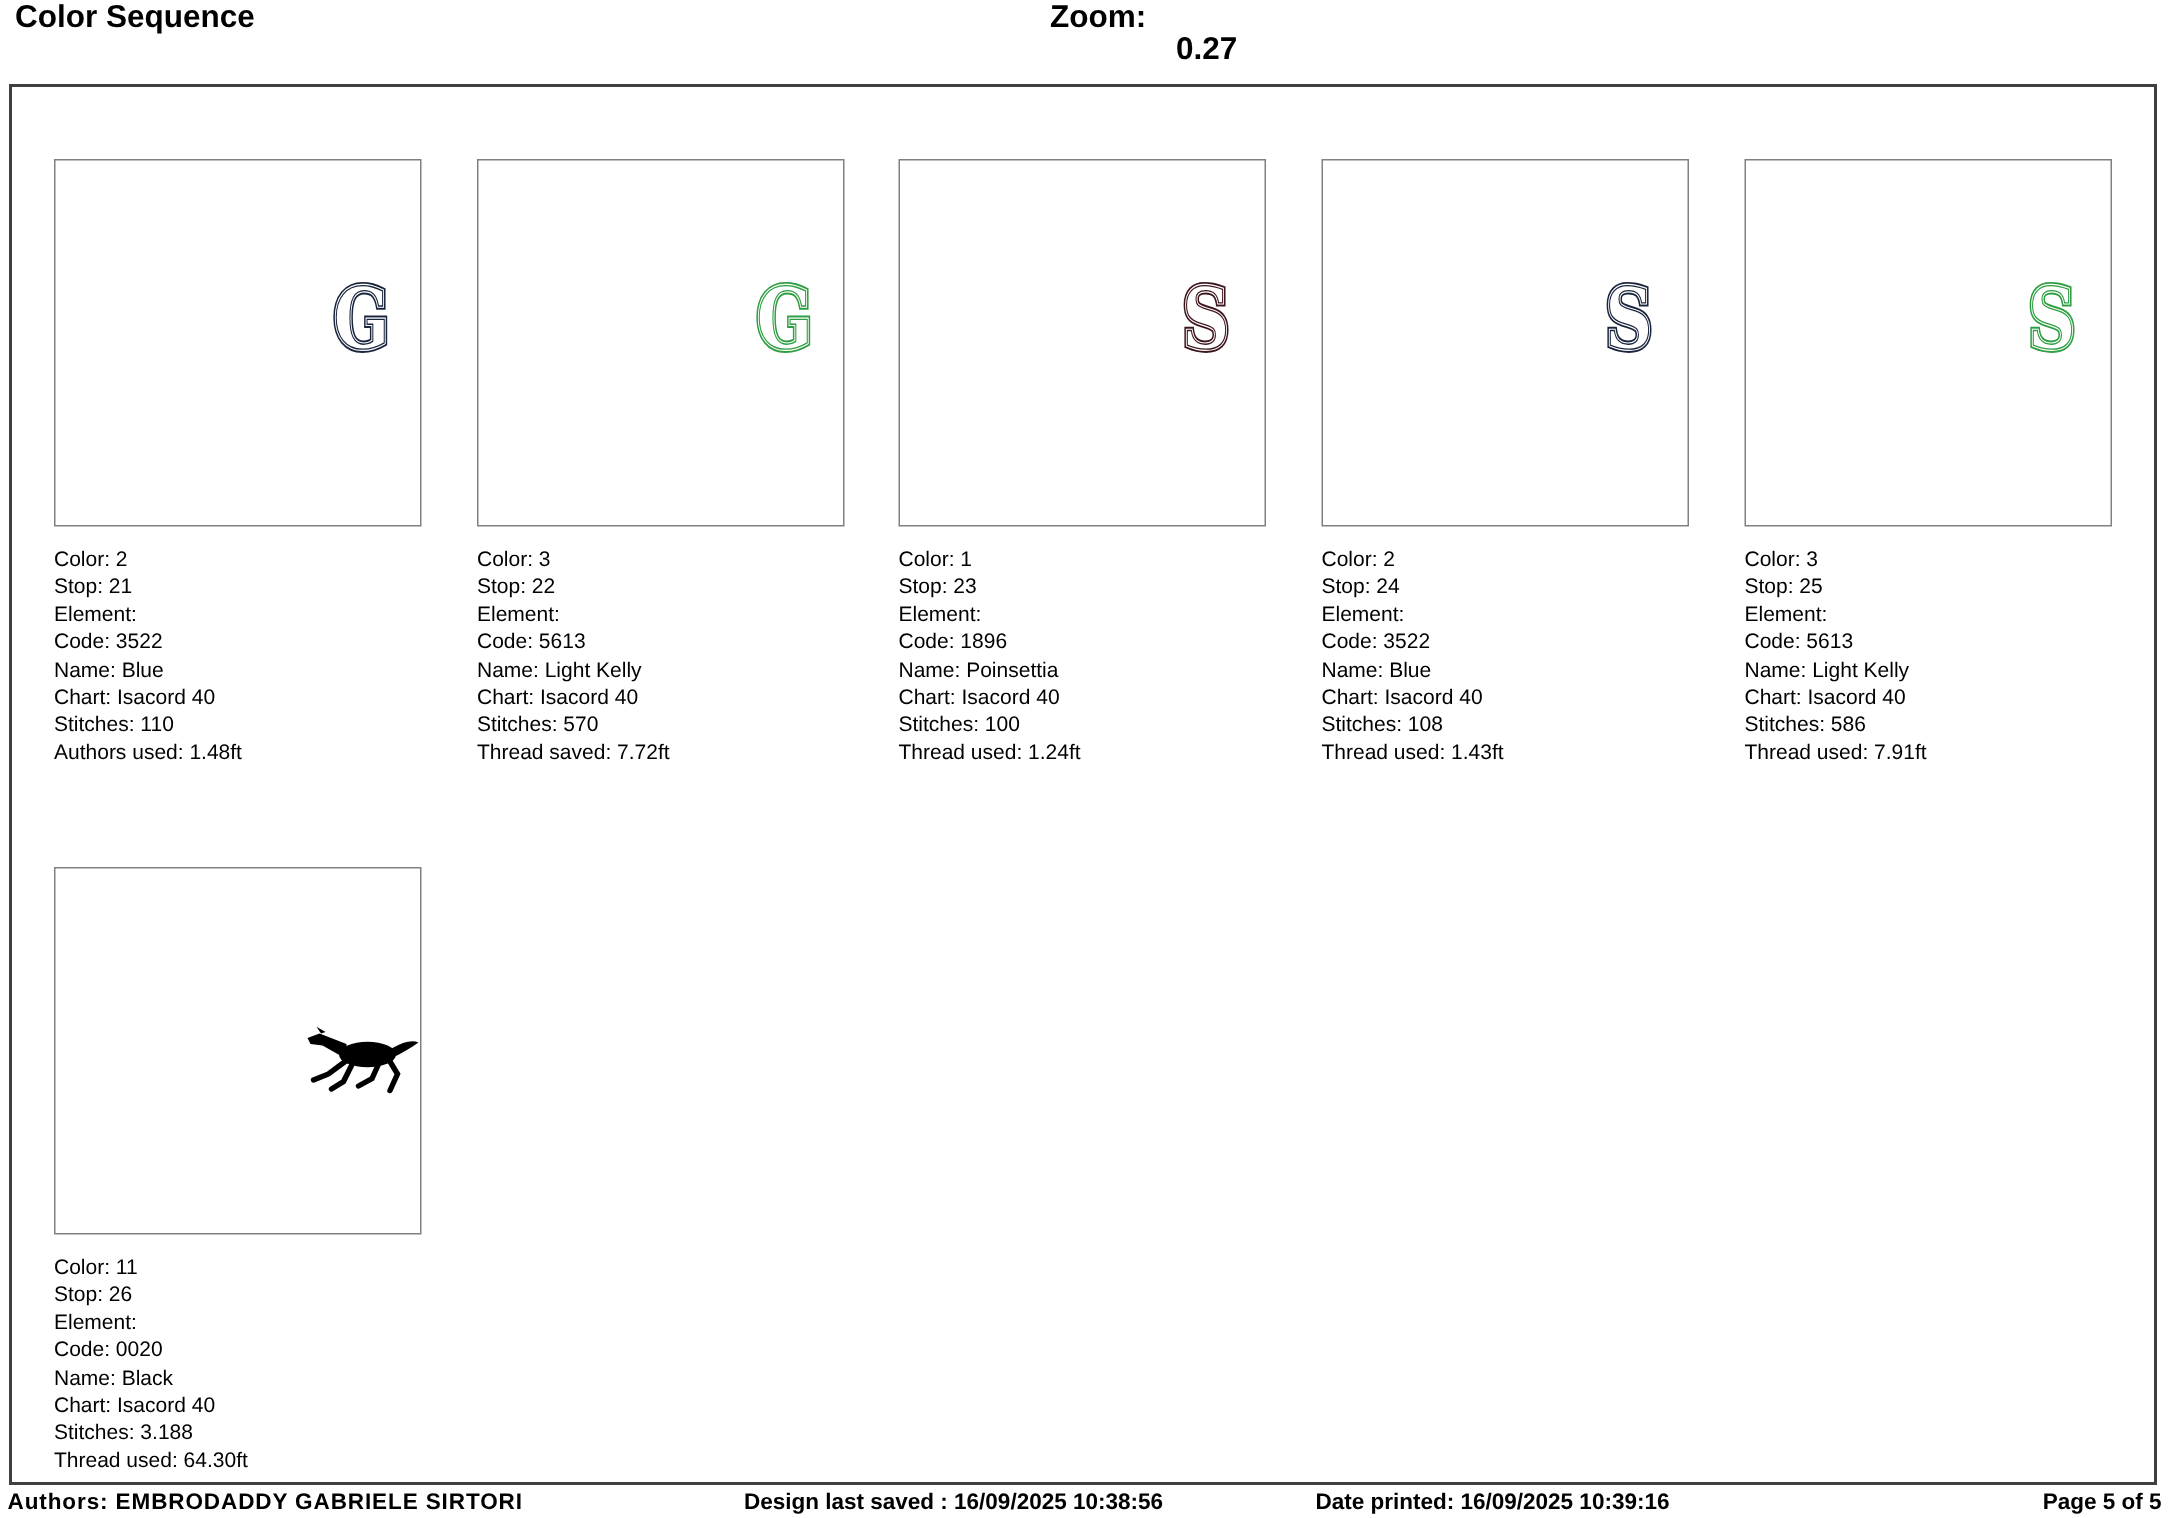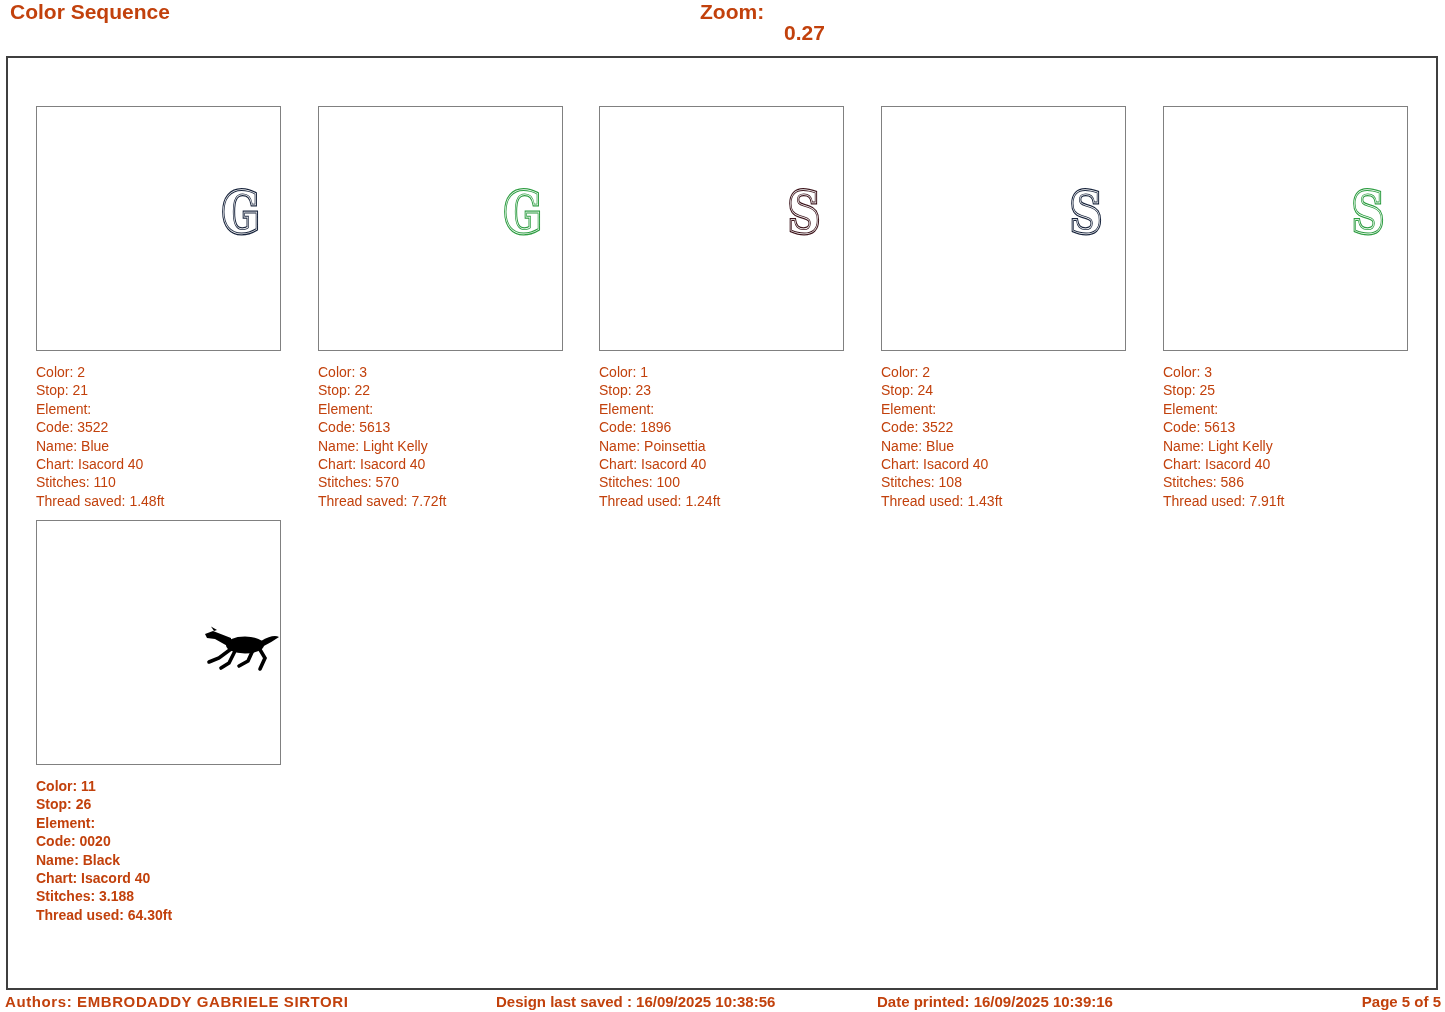--- a/index.html
+++ b/index.html
@@ -1,19 +1,19 @@
 <!DOCTYPE html>
 <html><head>
 <meta charset="utf-8">
 <style>
   * { margin:0; padding:0; box-sizing:border-box; }
   html,body { background:#ffffff; }
   .page {
     position:relative; width:1445px; height:1012px; background:#ffffff;
-    font-family:"Liberation Sans", sans-serif; color:#c2410c; overflow:hidden;
+    font-family:"Liberation Sans", sans-serif; color:#000000; overflow:hidden;
   }
   
   .hdr-title { position:absolute; left:10px; top:0px; font-size:21px; font-weight:600; }
   .hdr-zoom-label { position:absolute; left:700px; top:0px; font-size:21px; font-weight:700; }
   .hdr-zoom-value { position:absolute; left:784px; top:0px; font-size:21px; font-weight:600;margin-top:21px; }
   
   .frame { position:absolute; left:6px; top:56px; width:1432px; height:934px; border:2px solid #3f3f3f; background:#fff; }
   
   .card { position:absolute; width:280px; }
   .swatch-box { position:relative; width:245px; height:245px; border:1px solid #808080; background:#fff; }
@@ -53,21 +53,21 @@
       </svg>
     </div>
     <div class="info">
       <div>Color: 2</div>
       <div>Stop: 21</div>
       <div>Element:</div>
       <div>Code: 3522</div>
       <div>Name: Blue</div>
       <div>Chart: Isacord 40</div>
       <div>Stitches: 110</div>
-      <div>Thread saved: 1.48ft</div>
+      <div>Authors used: 1.48ft</div>
     </div>
   </div>
 
   <div class="card" style="left:318px; top:106px;">
     <div class="swatch-box">
       <svg class="letter-svg" viewBox="0 0 60 60">
         <g transform="translate(30,47) scale(0.78,1)" text-anchor="middle">
           <text class="l1" stroke="#2f9e43">G</text>
           <text class="l2">G</text>
           <text class="l3" stroke="#2f9e43">G</text>
@@ -145,21 +145,21 @@
       <div>Stop: 25</div>
       <div>Element:</div>
       <div>Code: 5613</div>
       <div>Name: Light Kelly</div>
       <div>Chart: Isacord 40</div>
       <div>Stitches: 586</div>
       <div>Thread used: 7.91ft</div>
     </div>
   </div>
 
-  <div class="card" style="left:36px; top:520px;font-weight:bold;">
+  <div class="card" style="left:36px; top:578px;">
     <div class="swatch-box">
       <svg class="horse-svg" viewBox="0 0 80 50">
         <g fill="#000000">
           <ellipse cx="44" cy="20" rx="19" ry="8.5"></ellipse>
           <polygon points="30,13 12,6 4,9 6,13 14,14 30,23"></polygon>
           <polygon points="13,6 10,1.5 16,5"></polygon>
           <path d="M60,16 Q72,9 78,12 Q71,17 61,22 Z"></path>
         </g>
         <g fill="none" stroke-linecap="round" stroke-width="3.6" stroke="#000000">
           <path d="M30,24 L18,33 L8,37"></path>

